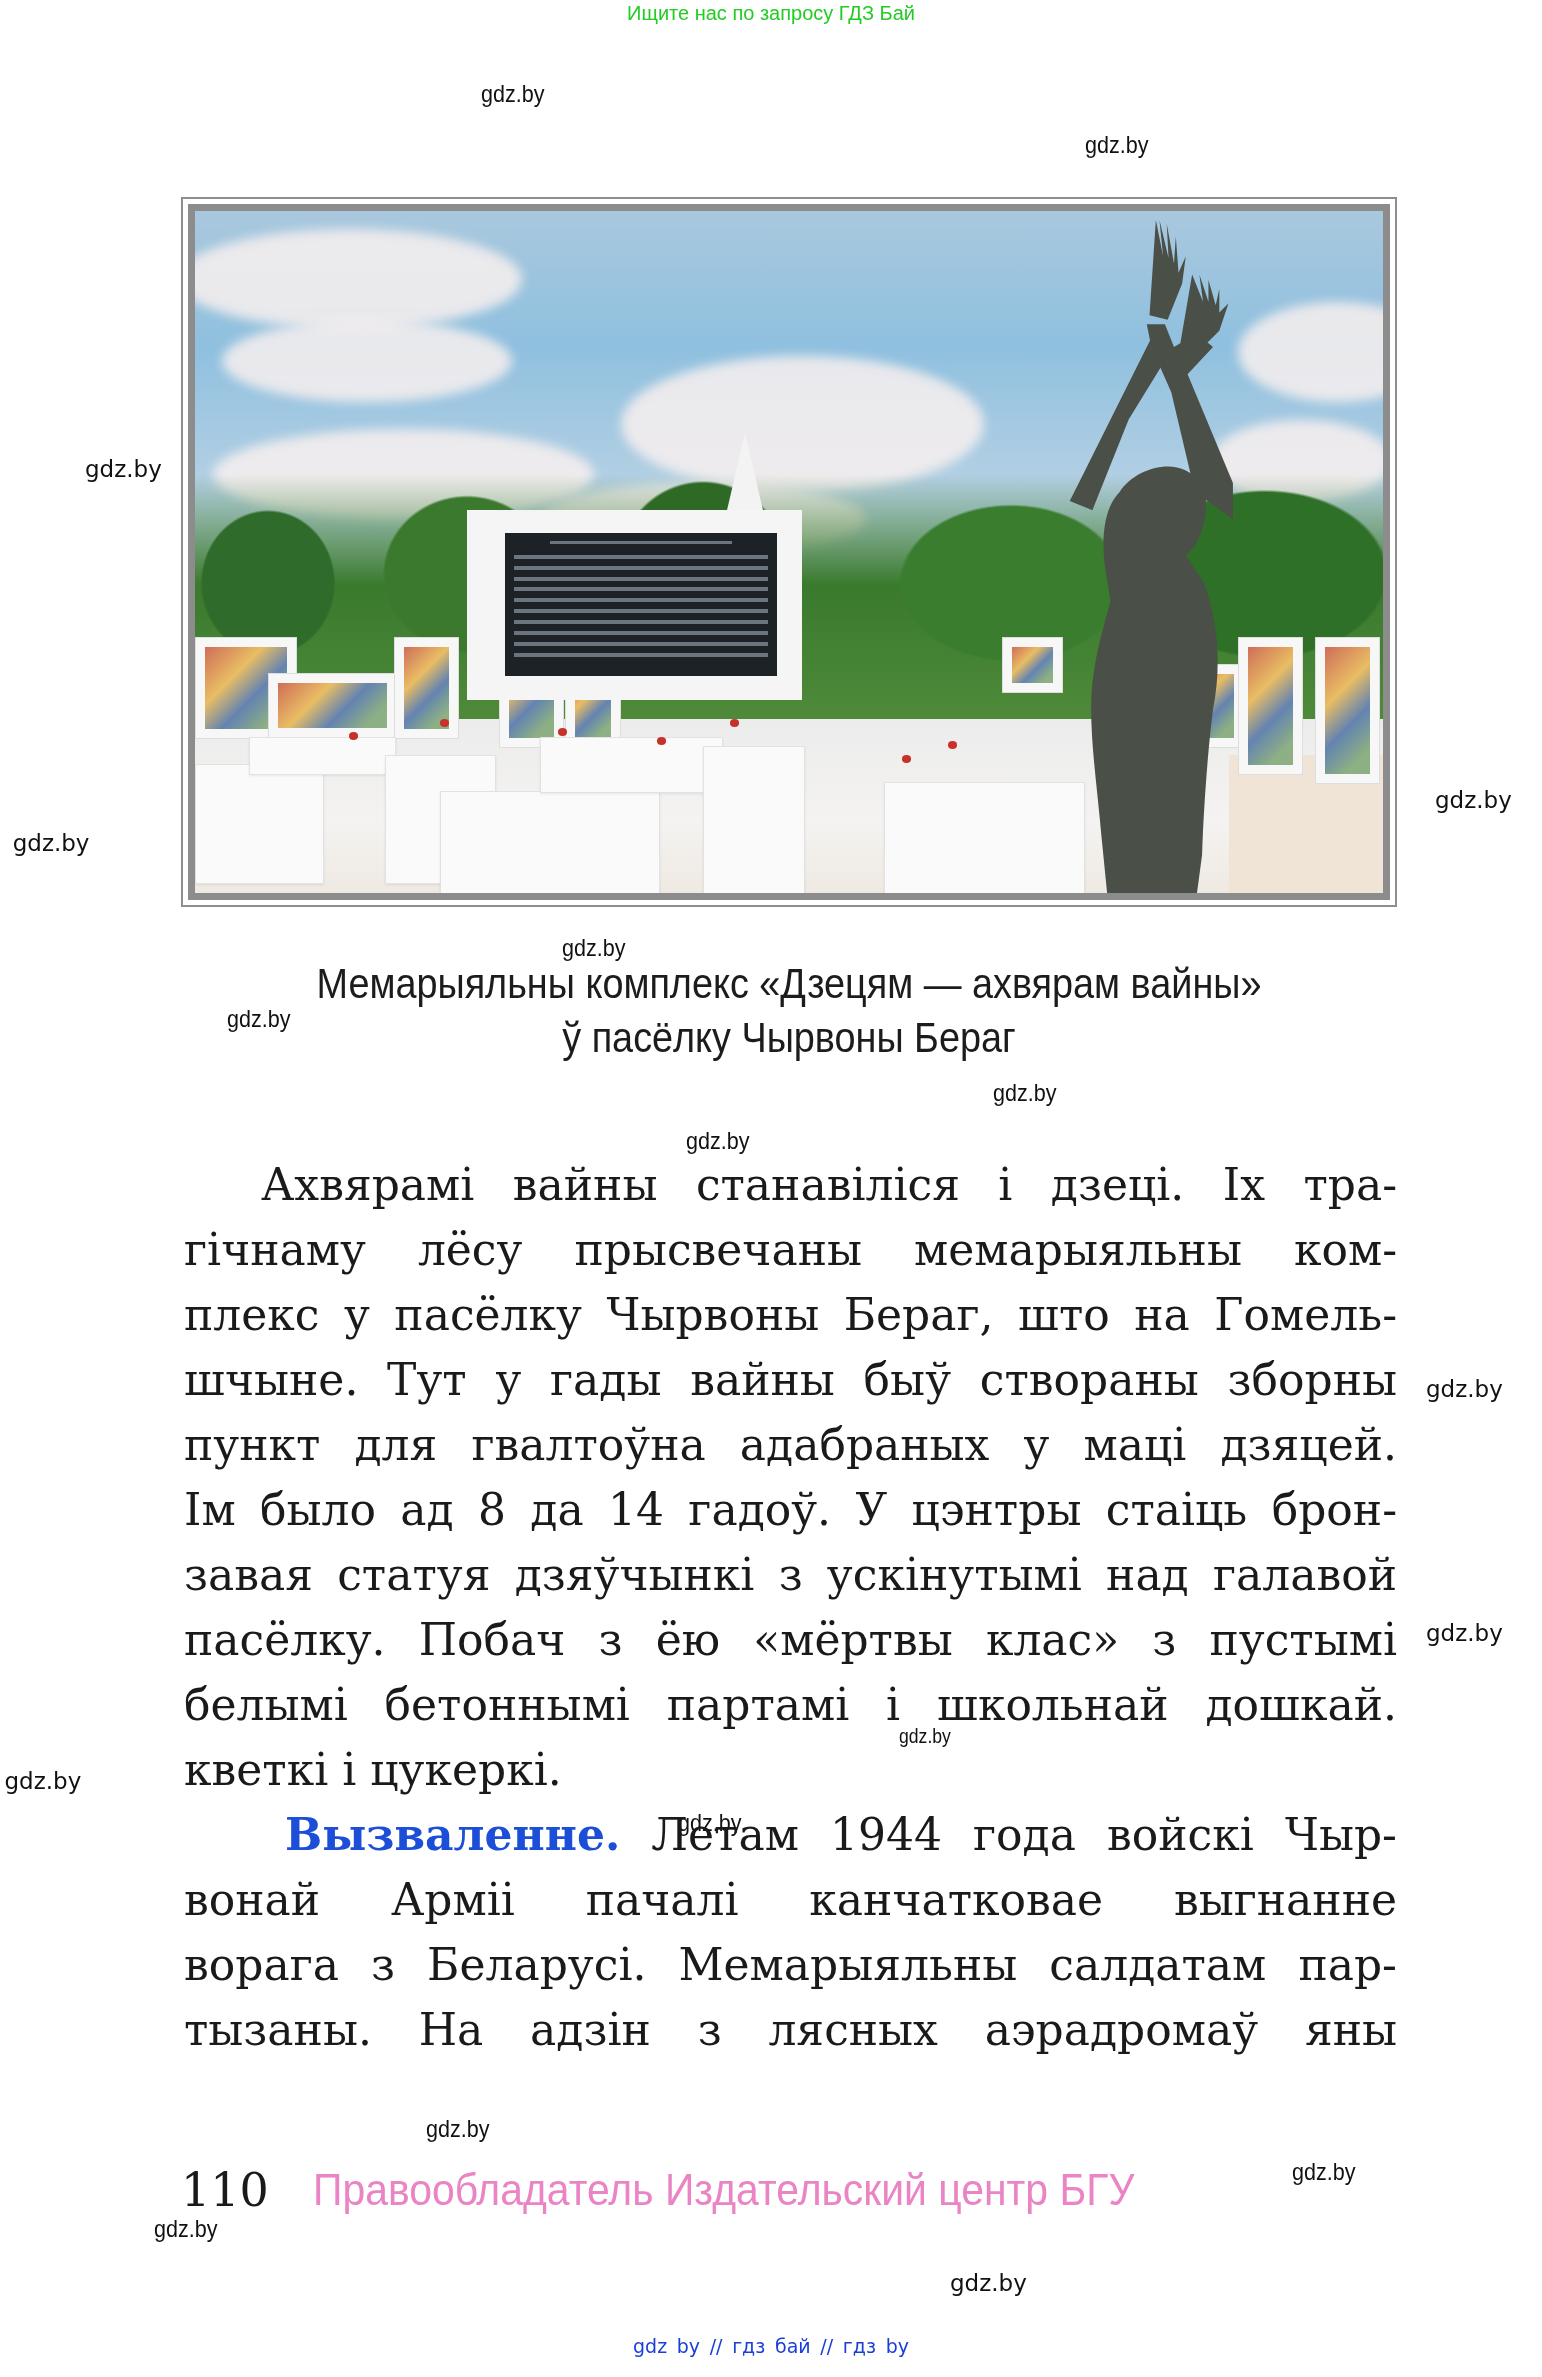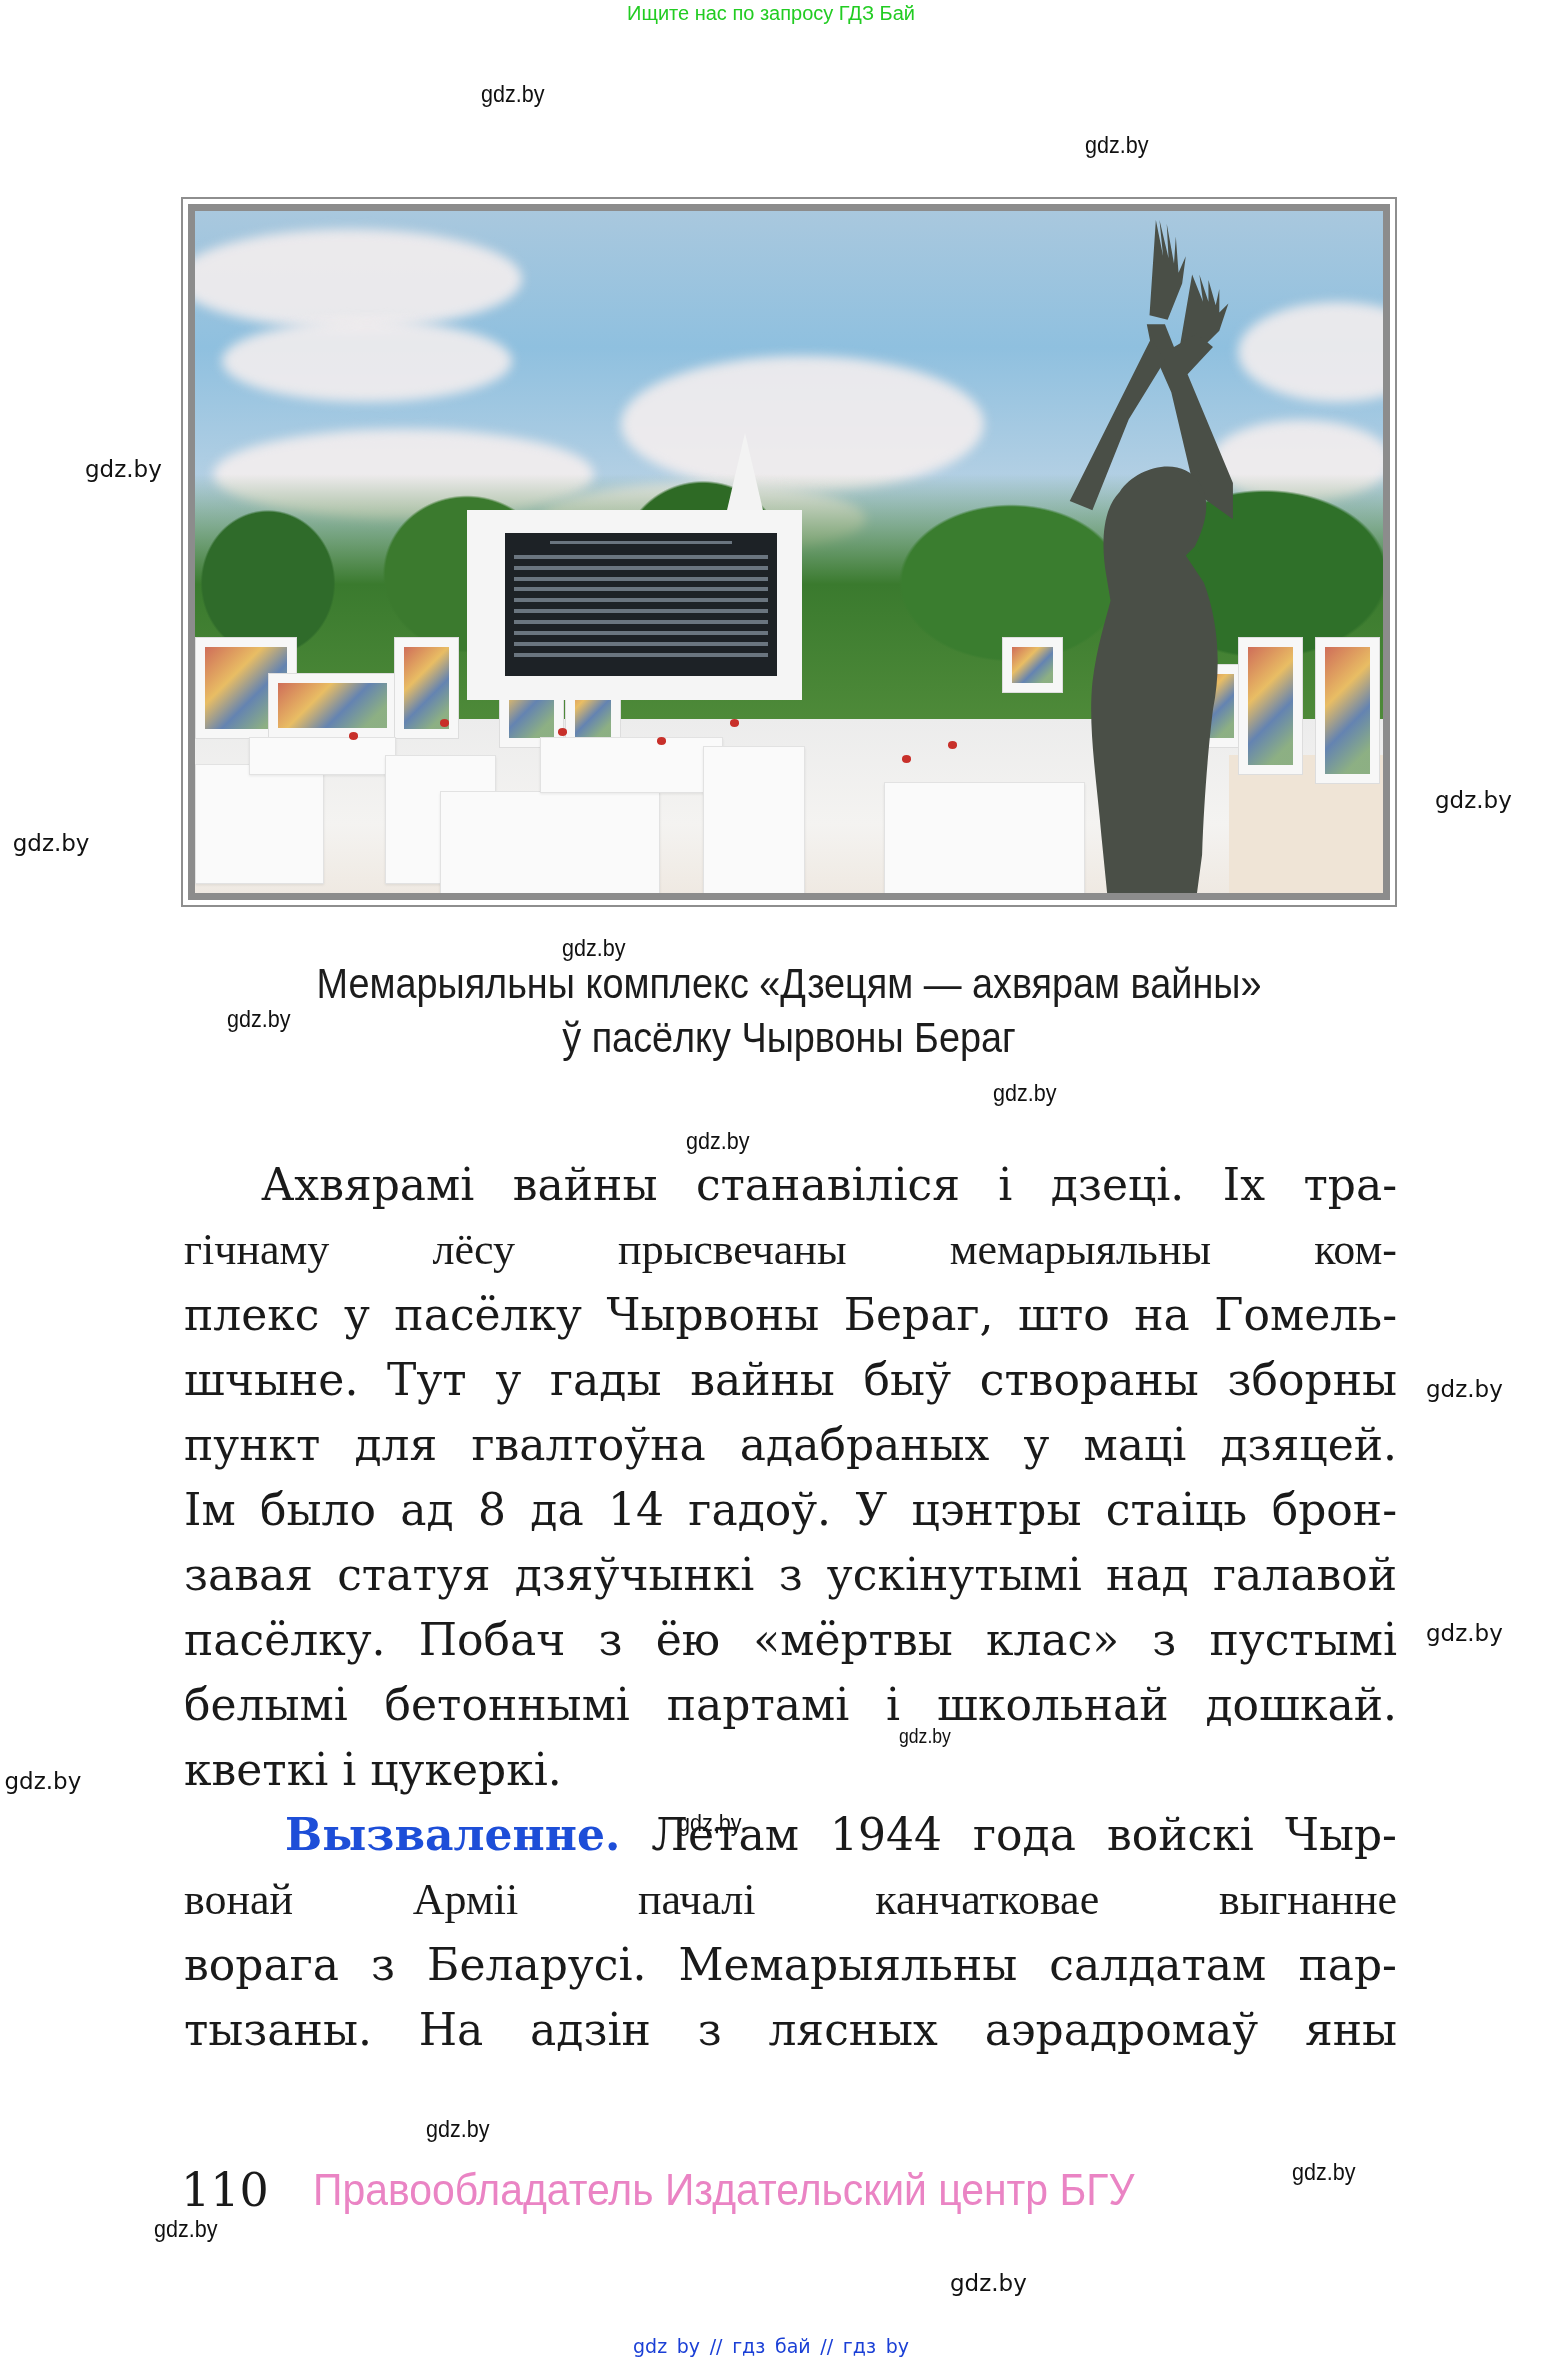--- a/index.html
+++ b/index.html
@@ -191,31 +191,31 @@
   </div>
 </div>
 
 <div class="abs caption">
   <div>Мемарыяльны комплекс «Дзецям — ахвярам вайны»</div>
   <div>ў пасёлку Чырвоны Бераг</div>
 </div>
 
 <div class="abs body-text">
   <span class="line indent" style="white-space: nowrap;">Ахвярамі вайны станавіліся і дзеці. Іх тра-</span>
-  <span class="line" style="white-space: nowrap; font-family: Liberation Serif, serif;">гічнаму лёсу прысвечаны мемарыяльны ком-</span>
+  <span class="line" style="white-space: nowrap;">гічнаму лёсу прысвечаны мемарыяльны ком-</span>
   <span class="line" style="white-space: nowrap;">плекс у пасёлку Чырвоны Бераг, што на Гомель-</span>
   <span class="line" style="white-space: nowrap;">шчыне. Тут у гады вайны быў створаны зборны</span>
   <span class="line" style="white-space: nowrap;">пункт для гвалтоўна адабраных у маці дзяцей.</span>
   <span class="line" style="white-space: nowrap;">Ім было ад 8 да 14 гадоў. У цэнтры стаіць брон-</span>
   <span class="line" style="white-space: nowrap;">завая статуя дзяўчынкі з ускінутымі над галавой</span>
   <span class="line" style="white-space: nowrap;">пасёлку. Побач з ёю «мёртвы клас» з пустымі</span>
   <span class="line" style="white-space: nowrap;">белымі бетоннымі партамі і школьнай дошкай.</span>
   <span class="line last" style="white-space: nowrap;">кветкі і цукеркі.</span>
   <span class="line indent" style="white-space: nowrap;"><span class="term">Вызваленне.</span> <span>Летам 1944 года войскі Чыр-</span></span>
-  <span class="line" style="white-space: nowrap; font-family: Liberation Serif, serif;">вонай Арміі пачалі канчатковае выгнанне</span>
+  <span class="line" style="white-space: nowrap;">вонай Арміі пачалі канчатковае выгнанне</span>
   <span class="line" style="white-space: nowrap;">ворага з Беларусі. Мемарыяльны салдатам пар-</span>
   <span class="line" style="white-space: nowrap;">тызаны. На адзін з лясных аэрадромаў яны</span>
 </div>
 
 <div class="abs page-num">110</div>
 <div class="abs copyright">Правообладатель Издательский центр БГУ</div>
 <div class="abs bottom-link">gdz by  //  гдз бай  //  гдз by</div>
 
 
 </body></html>

